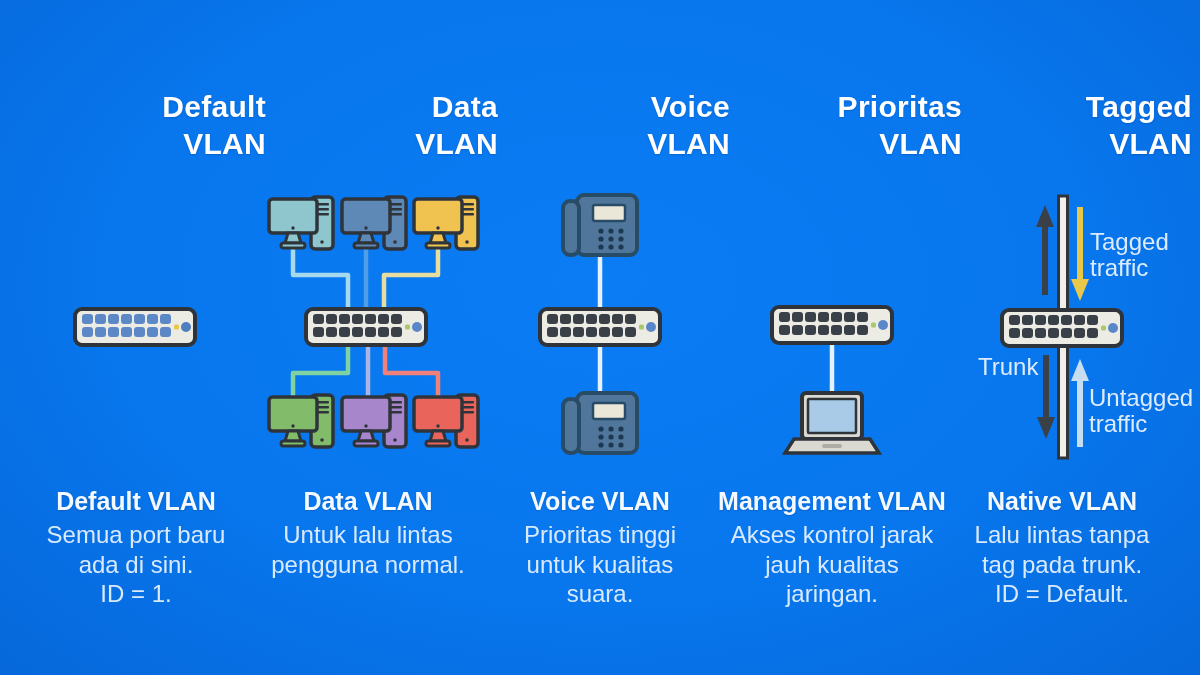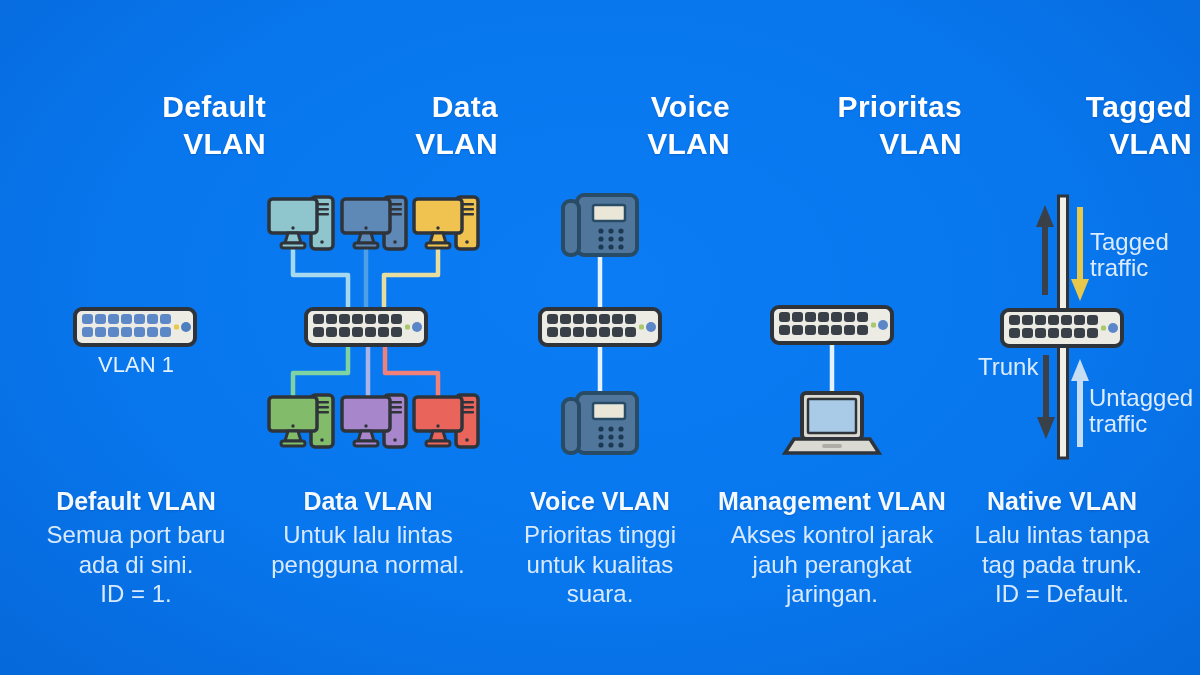--- a/index.html
+++ b/index.html
@@ -132,21 +132,20 @@
   <div class="hdr" style="left:470px">Voice
 VLAN</div>
   <div class="hdr" style="left:702px">Prioritas
 VLAN</div>
   <div class="hdr" style="left:932px">Tagged
 VLAN</div>
 
   <svg class="g" style="left:73px;top:307px" width="124" height="40">
     <use href="#ic-switch-blue"></use>
   </svg>
-  <div class="caption" style="left:6px;top:352px;width:260px">VLAN 1</div>
 
   <svg class="g" style="left:248px;top:195px" width="240" height="272" viewBox="0 0 240 272">
     <g fill="none" stroke-width="4.5" stroke-linejoin="round">
       <path d="M45,54 V80 H100 V118" stroke="#A6D9EE"></path>
       <path d="M118,54 V118" stroke="#4E9EE8"></path>
       <path d="M190,54 V80 H136 V118" stroke="#E7DD9E"></path>
       <path d="M100,150 V178 H45 V204" stroke="#7FD3A2"></path>
       <path d="M120,150 V204" stroke="#ABB4E6"></path>
       <path d="M137,150 V178 H190 V204" stroke="#F0807A"></path>
     </g>
@@ -210,19 +209,19 @@
 
   <div class="col-desc" style="left:-4px">Semua port baru
 ada di sini.
 ID = 1.</div>
   <div class="col-desc" style="left:460px">Prioritas tinggi
 untuk kualitas
 suara.</div>
   <div class="col-desc" style="left:228px">Untuk lalu lintas
 pengguna normal.</div>
   <div class="col-desc" style="left:692px">Akses kontrol jarak
-jauh perangkat
+jauh kualitas
 jaringan.</div>
   <div class="col-desc" style="left:922px">Lalu lintas tanpa
 tag pada trunk.
 ID = Default.</div>
 
 </div>
 
 </body></html>

